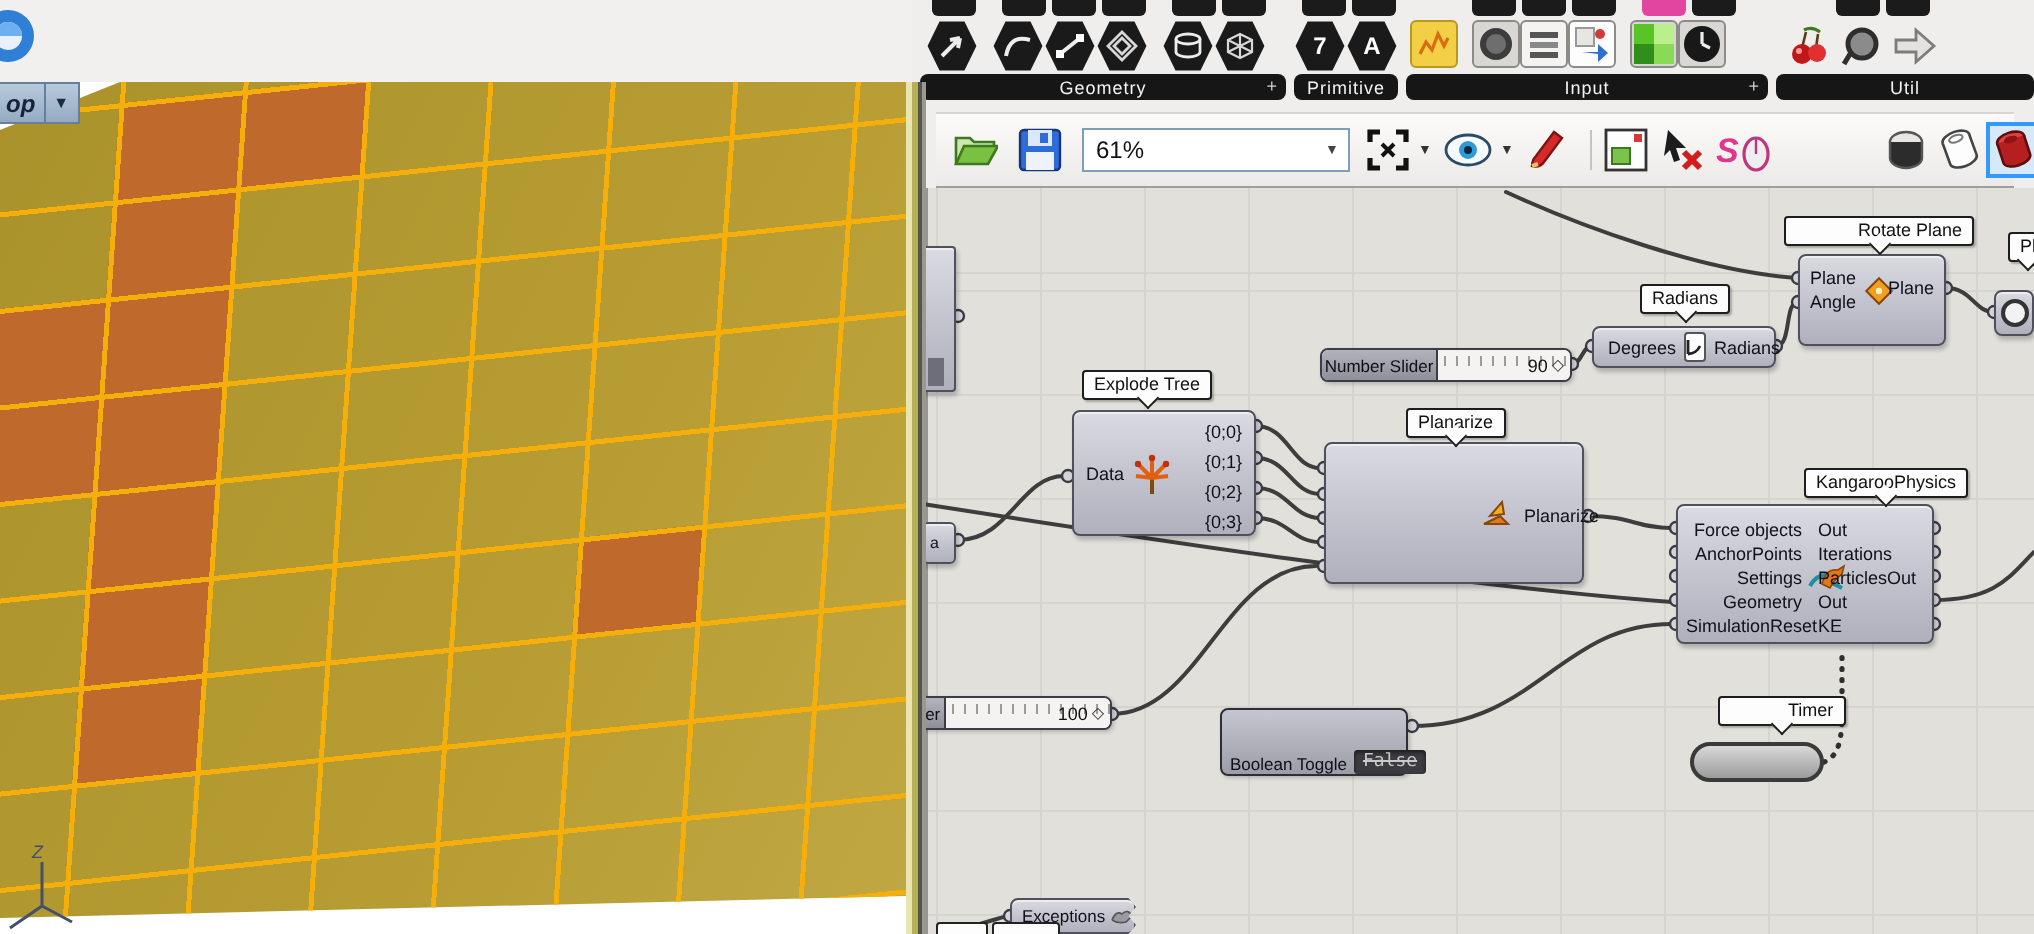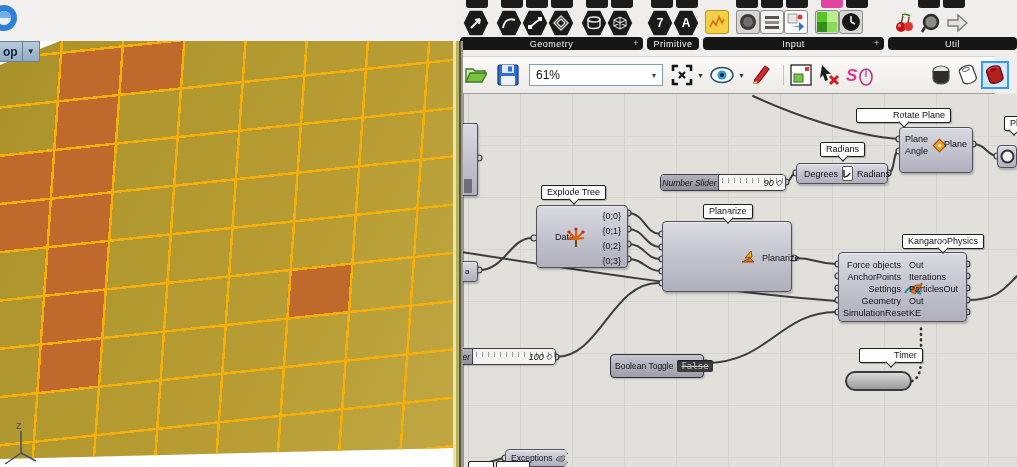--- a/index.html
+++ b/index.html
@@ -1,19 +1,19 @@
 <!DOCTYPE html>
 <html><head>
 <meta charset="utf-8">
 <style>
   html,body{margin:0;padding:0;background:#fff;}
   #root{position:relative;width:1017px;height:467px;overflow:hidden;font-family:"Liberation Sans",sans-serif;background:#e2e0db;}
   
   #rhino-top{position:absolute;left:0;top:0;width:456px;height:41px;background:#f1f0ee;border-bottom:1px solid #d6d5d3;}
-  #vp{position:absolute;left:0;top:41px;width:540px;height:426px;background:#ffffff;overflow:hidden;}
+  #vp{position:absolute;left:0;top:41px;width:540px;height:426px;background:#ffffff;overflow:hidden;font-style:italic;}
   #surface-clip{position:absolute;inset:0;clip-path:polygon(0 24px,60px 0,453px 0,453px 407px,0 418px);}
   #gridplane{position:absolute;left:-60px;top:-25px;width:680px;height:580px;transform:rotate(-6deg) skewX(-10deg);transform-origin:0 0;background-image:linear-gradient(115deg,#a8902a 0%,#b79d33 55%,#c6ae4e 100%);}
   .ocell{position:absolute;width:63px;height:49px;background:#c0692c;}
   #gridlines{position:absolute;inset:0;background-image:repeating-linear-gradient(90deg,#f6ae0b 0 2.5px,transparent 2.5px 62px),repeating-linear-gradient(180deg,#f6ae0b 0 2.5px,transparent 2.5px 48px);}
   #vp-label{position:absolute;left:0;top:0;height:19px;display:flex;align-items:center;background:linear-gradient(#b9cadb,#93abc2);border:1px solid #64809c;border-left:none;color:#17233a;font-weight:bold;font-size:12px;z-index:5;}
   #vp-label .txt{padding:0 4px 0 3px;}
   #vp-label .sep{width:1px;height:100%;background:#64809c;}
   #vp-label .arr{font-size:8px;padding:0 4px;color:#1d2a42;}
   #axis{position:absolute;left:0;bottom:0;z-index:4;}
   #rh-blue-icon{position:absolute;left:-10px;top:1px;width:32px;height:34px;}
@@ -26,36 +26,36 @@
   .glabel{position:absolute;left:0;right:0;bottom:1px;height:13px;background:#161616;border-radius:4px;color:#f3f3f3;font-size:9px;display:flex;align-items:center;justify-content:center;letter-spacing:.5px;}
   .glabel .plus{position:absolute;right:4px;top:1px;font-size:9px;color:#cfcfcf;}
   .icorow{position:absolute;top:10px;display:flex;gap:0;}
   .hex{width:26px;height:26px;background:#1a1a1a;clip-path:polygon(26% 3%,74% 3%,97% 50%,74% 97%,26% 97%,3% 50%);display:flex;align-items:center;justify-content:center;margin-right:0;}
   .sq{width:24px;height:24px;border:1px solid #8d8b88;border-radius:3px;background:#d9d7d4;display:flex;align-items:center;justify-content:center;box-sizing:border-box;}
   .partrow{position:absolute;top:0;display:flex;gap:3px;}
   .pcut{width:22px;height:8px;background:#1b1b1b;border-radius:0 0 3px 3px;}
   .pcut.pink{background:#e145a0;}
   .gap6{width:7px;}
   
-  #gh-toolbar{position:absolute;left:0;top:56px;width:539px;height:38px;background:linear-gradient(#fcfbfa,#eceae7);border-top:1px solid #d8d6d3;border-bottom:1px solid #a09e9a;box-sizing:border-box;}
+  #gh-toolbar{position:absolute;left:12px;top:56px;width:539px;height:38px;background:linear-gradient(#fcfbfa,#eceae7);border-top:1px solid #d8d6d3;border-bottom:1px solid #a09e9a;box-sizing:border-box;}
   .tbico{position:absolute;top:6px;width:24px;height:24px;display:flex;align-items:center;justify-content:center;}
   #combo{position:absolute;left:73px;top:7px;width:134px;height:22px;background:#fff;border:1px solid #7f9db9;box-sizing:border-box;display:flex;align-items:center;}
   #combo .val{flex:1;padding-left:6px;font-size:12px;color:#111;}
   #combo .drop{width:16px;text-align:center;font-size:7px;color:#444;}
   .tiny-arr{position:absolute;top:15px;font-size:7px;color:#333;}
   .vsep{position:absolute;top:8px;width:1px;height:20px;background:#c6c4c0;}
   .sel-frame{position:absolute;top:4px;width:28px;height:28px;border:2px solid #3399ff;background:#d6e9fb;box-sizing:border-box;}
   
   #canvas{position:absolute;left:7px;top:94px;width:554px;height:373px;background:#e2e0db;border-left:1px solid #989691;background-image:repeating-linear-gradient(90deg,#d6d4cf 0 1px,transparent 1px 52px),repeating-linear-gradient(180deg,#d6d4cf 0 1px,transparent 1px 52px);background-position:4px 51px;}
   #wires{position:absolute;left:0;top:0;width:1017px;height:467px;pointer-events:none;z-index:2;}
   .gh-comp{position:absolute;background:linear-gradient(180deg,#dadae2 0%,#c2c2cd 55%,#b0b0bd 100%);border:1.5px solid #50505c;border-radius:4px;box-shadow:1px 2px 2px rgba(0,0,0,.22), inset 0 1px 0 rgba(255,255,255,.55);font-size:9px;color:#101018;z-index:3;box-sizing:border-box;}
   .tooltip{position:absolute;background:#fdfdfd;border:1px solid #1d1d1d;border-radius:2px;font-size:9px;color:#111;padding:1px 5px 2px 5px;z-index:4;box-shadow:1px 1px 1px rgba(0,0,0,.25);white-space:nowrap;}
   .tooltip:after{content:"";position:absolute;left:50%;bottom:-4px;margin-left:-4px;width:7px;height:7px;background:#fdfdfd;border-right:1px solid #1d1d1d;border-bottom:1px solid #1d1d1d;transform:rotate(45deg);}
   .prow{height:12px;line-height:12px;white-space:nowrap;}
-  .slider{position:absolute;display:flex;border:1.5px solid #3c3c46;border-radius:4px;background:#f2f1ef;z-index:3;box-sizing:border-box;box-shadow:1px 1px 2px rgba(0,0,0,.2);overflow:hidden;font-style:italic;}
+  .slider{position:absolute;display:flex;border:1.5px solid #3c3c46;border-radius:4px;background:#f2f1ef;z-index:3;box-sizing:border-box;box-shadow:1px 1px 2px rgba(0,0,0,.2);overflow:hidden;}
   .slider .name{background:linear-gradient(#b3b3bc,#8f8f9a);color:#0e0e14;display:flex;align-items:center;justify-content:center;font-size:8.5px;border-right:1px solid #3c3c46;white-space:nowrap;overflow:hidden;}
   .slider .track{flex:1;position:relative;background:#f4f3f1;background-image:repeating-linear-gradient(90deg,#9a9a9a 0 1px,transparent 1px 6px);background-size:100% 5px;background-repeat:no-repeat;background-position:3px 3px;display:flex;align-items:center;justify-content:flex-end;font-size:9px;color:#111;}
   .slider .grip{font-size:8px;margin:0 3px 0 2px;color:#333;}
   .toggle{position:absolute;display:flex;align-items:center;border:1.5px solid #2e2e36;border-radius:4px;background:linear-gradient(#c6c6cf,#9d9da8);z-index:3;box-sizing:border-box;box-shadow:1px 1px 2px rgba(0,0,0,.2);}
   .toggle .name{flex:1;text-align:center;font-size:8.5px;color:#0e0e14;white-space:nowrap;padding:0 4px;}
   .toggle .val{background:#3b3b40;border-radius:2px;color:#c9c9c9;font-family:"DejaVu Sans Mono",monospace;font-size:9px;padding:1px 4px;margin-right:4px;text-decoration:line-through;box-shadow:inset 0 1px 2px rgba(0,0,0,.6);}
   #timer{position:absolute;left:845px;top:371px;width:67px;height:20px;background:linear-gradient(#d9d9d9,#9b9b9b);border:2px solid #3a3a3a;border-radius:10px;z-index:3;box-sizing:border-box;}
 </style>
 </head>
 <body>
@@ -420,21 +420,21 @@
   <div class="gh-comp" style="left:461px;top:123px;width:17px;height:73px;border-radius:2px;">
     <div style="position:absolute;left:2px;bottom:2px;width:8px;height:14px;background:#6e6e7a;"></div>
   </div>
 
   <div class="gh-comp" style="left:461px;top:261px;width:17px;height:21px;border-radius:3px;display:flex;align-items:center;">
     <span style="padding-left:3px;font-size:8px;">a</span>
   </div>
 
   <div class="tooltip" style="left:541px;top:185px;"><span>Explode Tree</span></div>
   <div class="gh-comp" style="left:536px;top:205px;width:92px;height:63px;">
-    <span style="position:absolute;left:6px;top:26px;margin-left:12px;">Data</span>
+    <span style="position:absolute;left:6px;top:26px;">Data</span>
     <svg style="position:absolute;left:28px;top:21px;" width="22" height="22">
         <path d="M11 20 L11 12" stroke="#7a4a10" stroke-width="2"></path>
         <g stroke="#e06010" stroke-width="2" fill="none">
           <path d="M11 12 L4 5 M11 12 L11 2 M11 12 L18 5 M11 12 L3 11 M11 12 L19 11"></path>
         </g>
         <circle cx="4" cy="5" r="1.6" fill="#c03010"></circle>
         <circle cx="11" cy="2" r="1.6" fill="#c03010"></circle>
         <circle cx="18" cy="5" r="1.6" fill="#c03010"></circle>
       </svg>
     <div style="position:absolute;right:6px;top:3px;text-align:right;">
@@ -496,42 +496,42 @@
   <div class="gh-comp" style="left:796px;top:163px;width:92px;height:21px;display:flex;align-items:center;">
     <span style="padding-left:7px;">Degrees</span>
     <span style="width:13px;height:13px;background:#fdfdfd;border:1px solid #555;border-radius:2px;margin:0 4px;display:flex;align-items:center;justify-content:center;">
         <svg width="9" height="9">
           <path d="M1 8 L1 1 M1 8 A7 7 0 0 0 7 4" stroke="#222" stroke-width="1.4" fill="none"></path>
         </svg>
       </span>
     <span>Radians</span>
   </div>
 
-  <div class="tooltip" style="left:856px;top:108px;padding-left:36px;"><span>Rotate Plane</span></div>
+  <div class="tooltip" style="left:892px;top:108px;padding-left:36px;"><span>Rotate Plane</span></div>
   <div class="gh-comp" style="left:899px;top:127px;width:74px;height:46px;">
     <div style="position:absolute;left:5px;top:5px;">
       <div class="prow">Plane</div>
       <div class="prow">Angle</div>
     </div>
     <svg style="position:absolute;left:32px;top:10px;" width="15" height="15">
         <rect x="3" y="3" width="9" height="9" transform="rotate(45 7.5 7.5)" fill="#f0a020" stroke="#8a4508" stroke-width="1"></rect>
         <circle cx="7.5" cy="7.5" r="1.6" fill="#fff3c0"></circle>
       </svg>
     <span style="position:absolute;right:5px;top:11px;"></span>
     <span style="position:absolute;right:5px;top:11px;">Plane</span>
   </div>
 
   <div class="tooltip" style="left:1004px;top:116px;"><span>Pl</span></div>
   <div class="gh-comp" style="left:997px;top:145px;width:20px;height:23px;display:flex;align-items:center;justify-content:flex-end;">
     <svg width="15" height="15" style="margin-right:1px;">
         <circle cx="7.5" cy="7.5" r="6" fill="#f2f2f2" stroke="#333" stroke-width="2"></circle>
       </svg>
   </div>
 
-  <div class="toggle" style="left:610px;top:354px;width:94px;height:24px;">
+  <div class="toggle" style="left:610px;top:354px;width:94px;height:34px;align-items:flex-end;">
     <span class="name">Boolean Toggle</span>
     <span class="val">False</span>
   </div>
 
   <div class="tooltip" style="left:859px;top:348px;padding-left:34px;"><span>Timer</span></div>
   <div id="timer"></div>
 
   <div class="gh-comp" style="left:505px;top:449px;width:63px;height:18px;display:flex;align-items:center;clip-path:polygon(0 0,94% 0,100% 25%,94% 50%,100% 75%,94% 100%,0 100%);">
     <span style="padding-left:5px;font-size:8.5px;">Exceptions</span>
     <svg width="12" height="10" style="margin-left:2px;">

